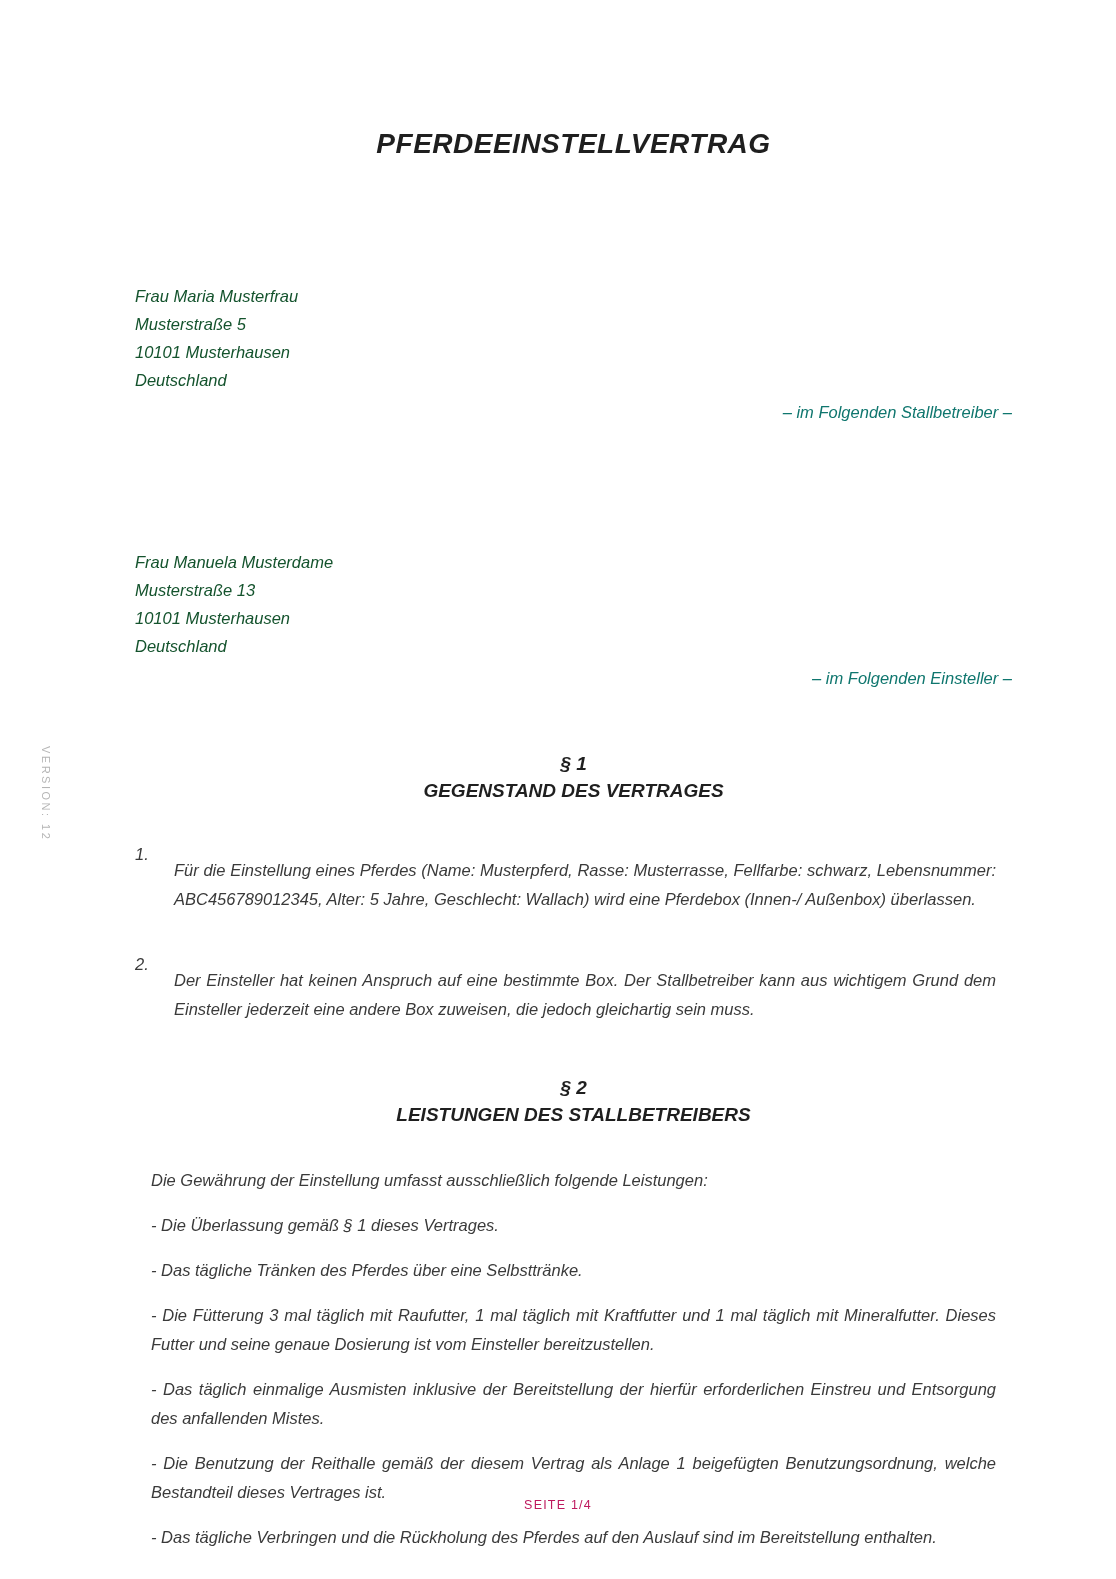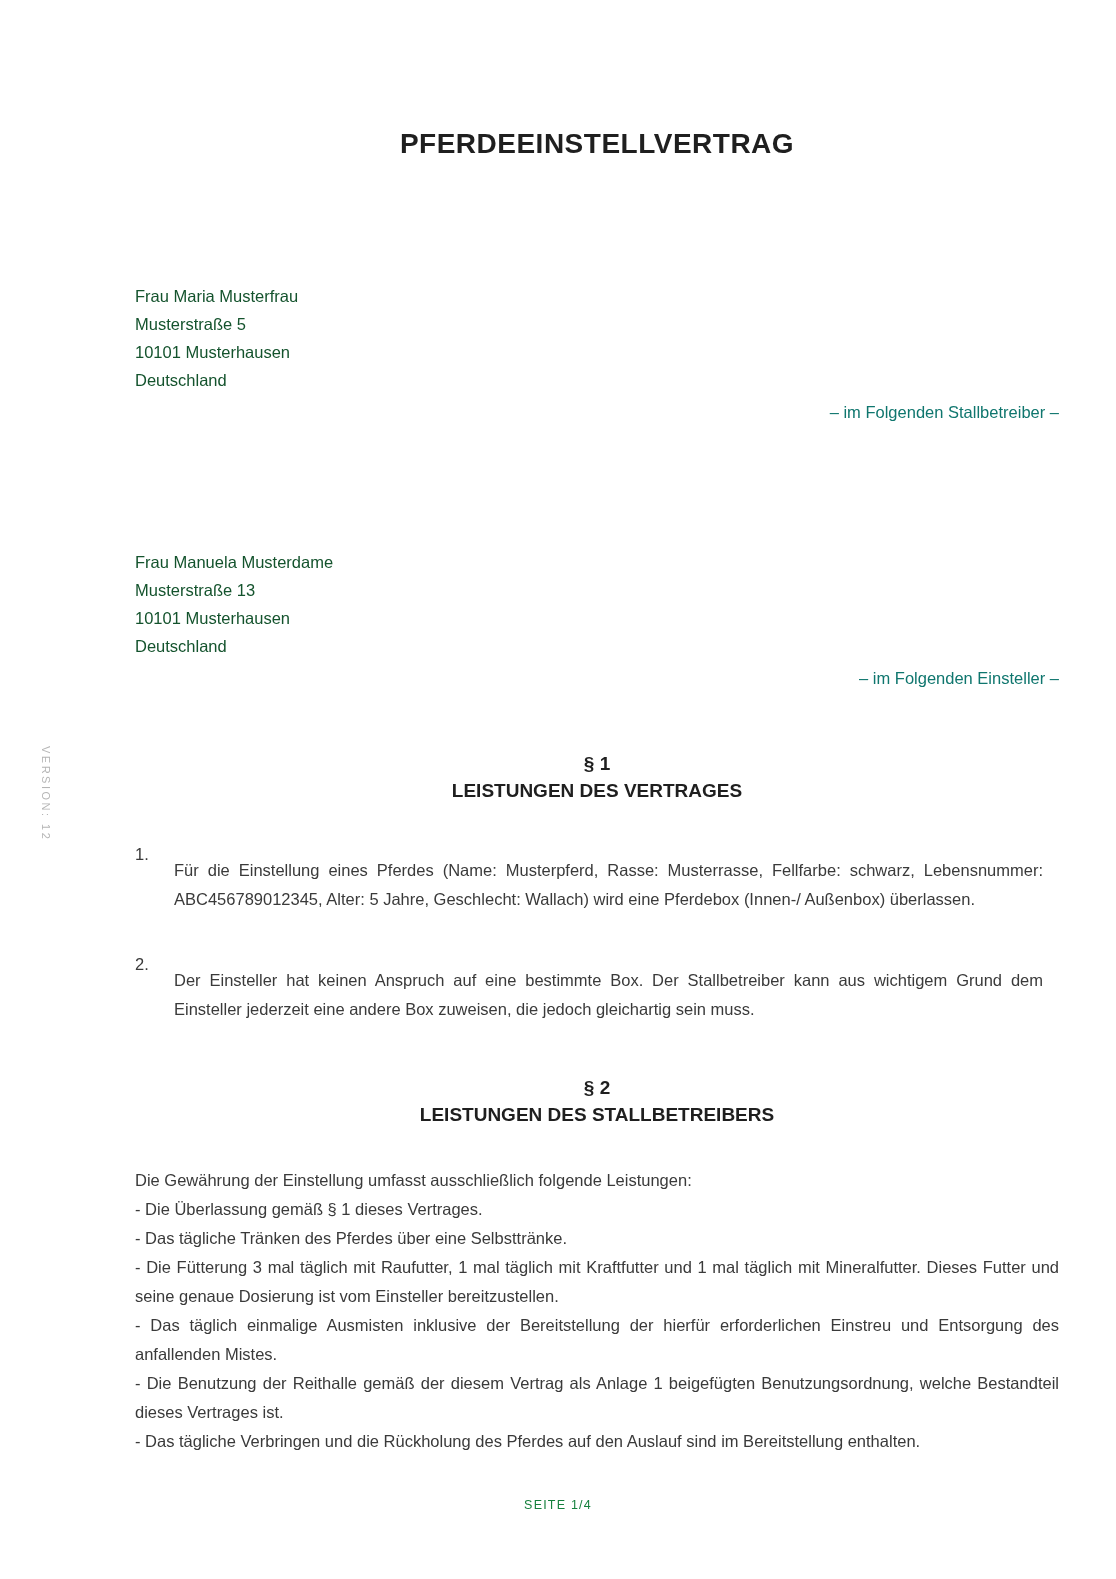--- a/index.html
+++ b/index.html
@@ -12,21 +12,22 @@
     position: relative;
     width: 1116px;
     height: 1579px;
     margin: 0 auto;
     background: #ffffff;
     font-family: "Liberation Sans", sans-serif;
     color: #3a3a3a;
     overflow: hidden;
   }
   .content {
-    padding: 0 57px 0 135px;
+    padding: 0 104px 0 135px;
+    font-style: italic;
   }
   .doc-title {
     margin: 0;
     padding-top: 128px;
     text-align: center;
     font-size: 28px;
     font-weight: 700;
     letter-spacing: 0.5px;
     color: #1f1f1f;
   }
@@ -69,21 +70,21 @@
   }
   .numbered-item p {
     margin: 16px;
     flex: 1;
     text-align: justify;
   }
   .paragraphs {
     margin-top: 38px;
   }
   .paragraphs p {
-    margin: 0;
+    margin: 16px;
     font-size: 16.5px;
     line-height: 29px;
     text-align: justify;
   }
   .version-label {
     position: absolute;
     left: 40px;
     top: 746px;
     writing-mode: vertical-rl;
     font-size: 11px;
@@ -92,21 +93,21 @@
     white-space: nowrap;
   }
   .page-footer {
     position: absolute;
     left: 0;
     right: 0;
     bottom: 67px;
     text-align: center;
     font-size: 12.5px;
     letter-spacing: 1.2px;
-    color: #15803d;
+    color: #be185d;
   }
 </style>
 </head>
 <body>
 
 <div class="page">
 
   <div class="version-label">VERSION: 12</div>
 
   <div class="content">
@@ -124,21 +125,21 @@
     <section class="party">
       <p>Frau Manuela Musterdame</p>
       <p>Musterstraße 13</p>
       <p>10101 Musterhausen</p>
       <p>Deutschland</p>
     </section>
     <p class="designation">– im Folgenden Einsteller –</p>
 
     <div class="sec-head sec-head-1">
       <div>§ 1</div>
-      <div>LEISTUNGEN DES VERTRAGES</div>
+      <div>GEGENSTAND DES VERTRAGES</div>
     </div>
 
     <div class="numbered-item first">
       <span class="num">1.</span>
       <p>Für die Einstellung eines Pferdes (Name: Musterpferd, Rasse: Musterrasse, Fellfarbe: schwarz, Lebensnummer: ABC456789012345, Alter: 5 Jahre, Geschlecht: Wallach) wird eine Pferdebox (Innen-/ Außenbox) überlassen.</p>
     </div>
     <div class="numbered-item">
       <span class="num">2.</span>
       <p>Der Einsteller hat keinen Anspruch auf eine bestimmte Box. Der Stallbetreiber kann aus wichtigem Grund dem Einsteller jederzeit eine andere Box zuweisen, die jedoch gleichartig sein muss.</p>
     </div>

